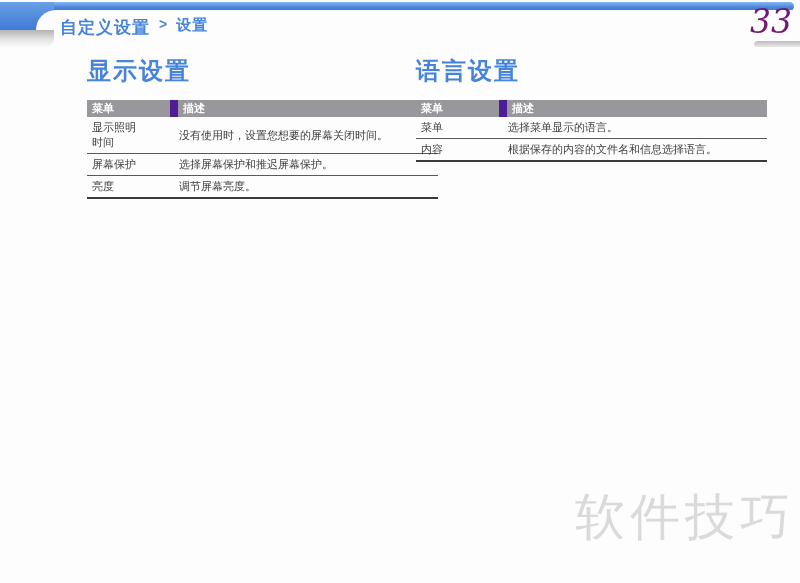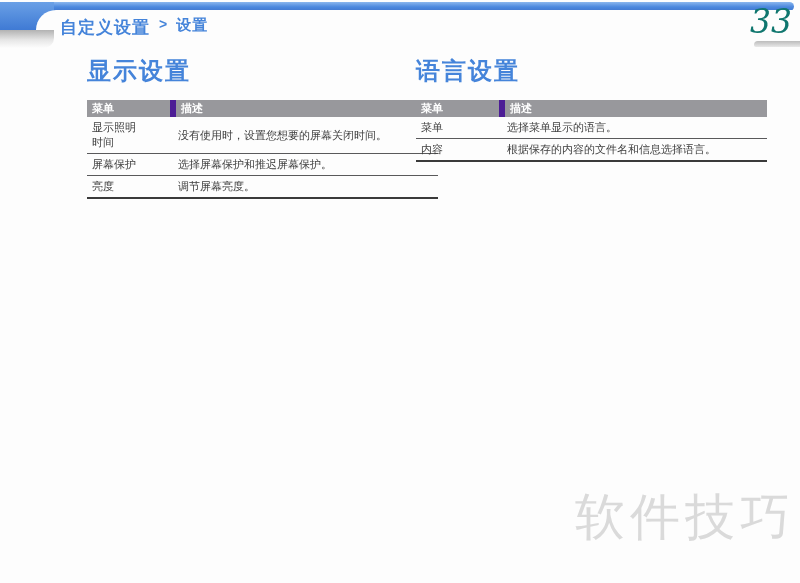--- a/index.html
+++ b/index.html
@@ -37,21 +37,21 @@
   }
   .breadcrumb{
     position:absolute;left:60px;top:16px;display:flex;align-items:flex-start;gap:9px;
   }
   .crumb-primary{font-size:17px;font-weight:bold;color:var(--accent-blue);letter-spacing:1px;}
   .crumb-sep{font-size:14px;font-weight:bold;color:var(--accent-blue);}
   .crumb-secondary{font-size:15px;font-weight:bold;color:var(--accent-blue);letter-spacing:1px;}
   .page-number{
     position:absolute;right:8px;top:4px;
     font-family:"DejaVu Serif",serif;font-style:italic;
-    font-size:33px;color:#0f766e;line-height:1.1;
+    font-size:33px;color:#701a75;line-height:1.1;
   }
   .page-number-shadow{
     position:absolute;right:0;top:41px;width:46px;height:6px;
     background:linear-gradient(to bottom,#bcbcbc,#e8e8e8);
     border-radius:4px 0 0 2px;
   }
 
   
   .section{position:absolute;top:55px;width:351px;}
   .section-left{left:42px;margin-left:45px;}
@@ -61,21 +61,21 @@
     color:var(--accent-blue);letter-spacing:2px;
   }
   table.settings{
     width:100%;border-collapse:collapse;font-size:11px;table-layout:fixed;
   }
   table.settings th{
     background:var(--table-header-bg);color:#ffffff;font-weight:bold;
     text-align:left;padding:2px 0 2px 5px;height:13px;line-height:13px;
   }
   th.col-menu{width:78px;}
-  th.col-desc{border-left:6px solid #4c1d95;padding-left:6px;}
+  th.col-desc{border-left:8px solid #4c1d95;padding-left:6px;}
   table.settings td{
     border-bottom:1px solid #59595b;vertical-align:middle;
     padding:3px 0 3px 5px;color:#3d3d3d;line-height:15px;
   }
   td.menu-cell{color:var(--menu-text-blue);white-space:pre-line;padding-right:2px;}
   td.desc-cell{padding-left:6px;}
   table.settings tr:last-child td{border-bottom:2px solid #3a3a3a;}
 
   
   .watermark{

